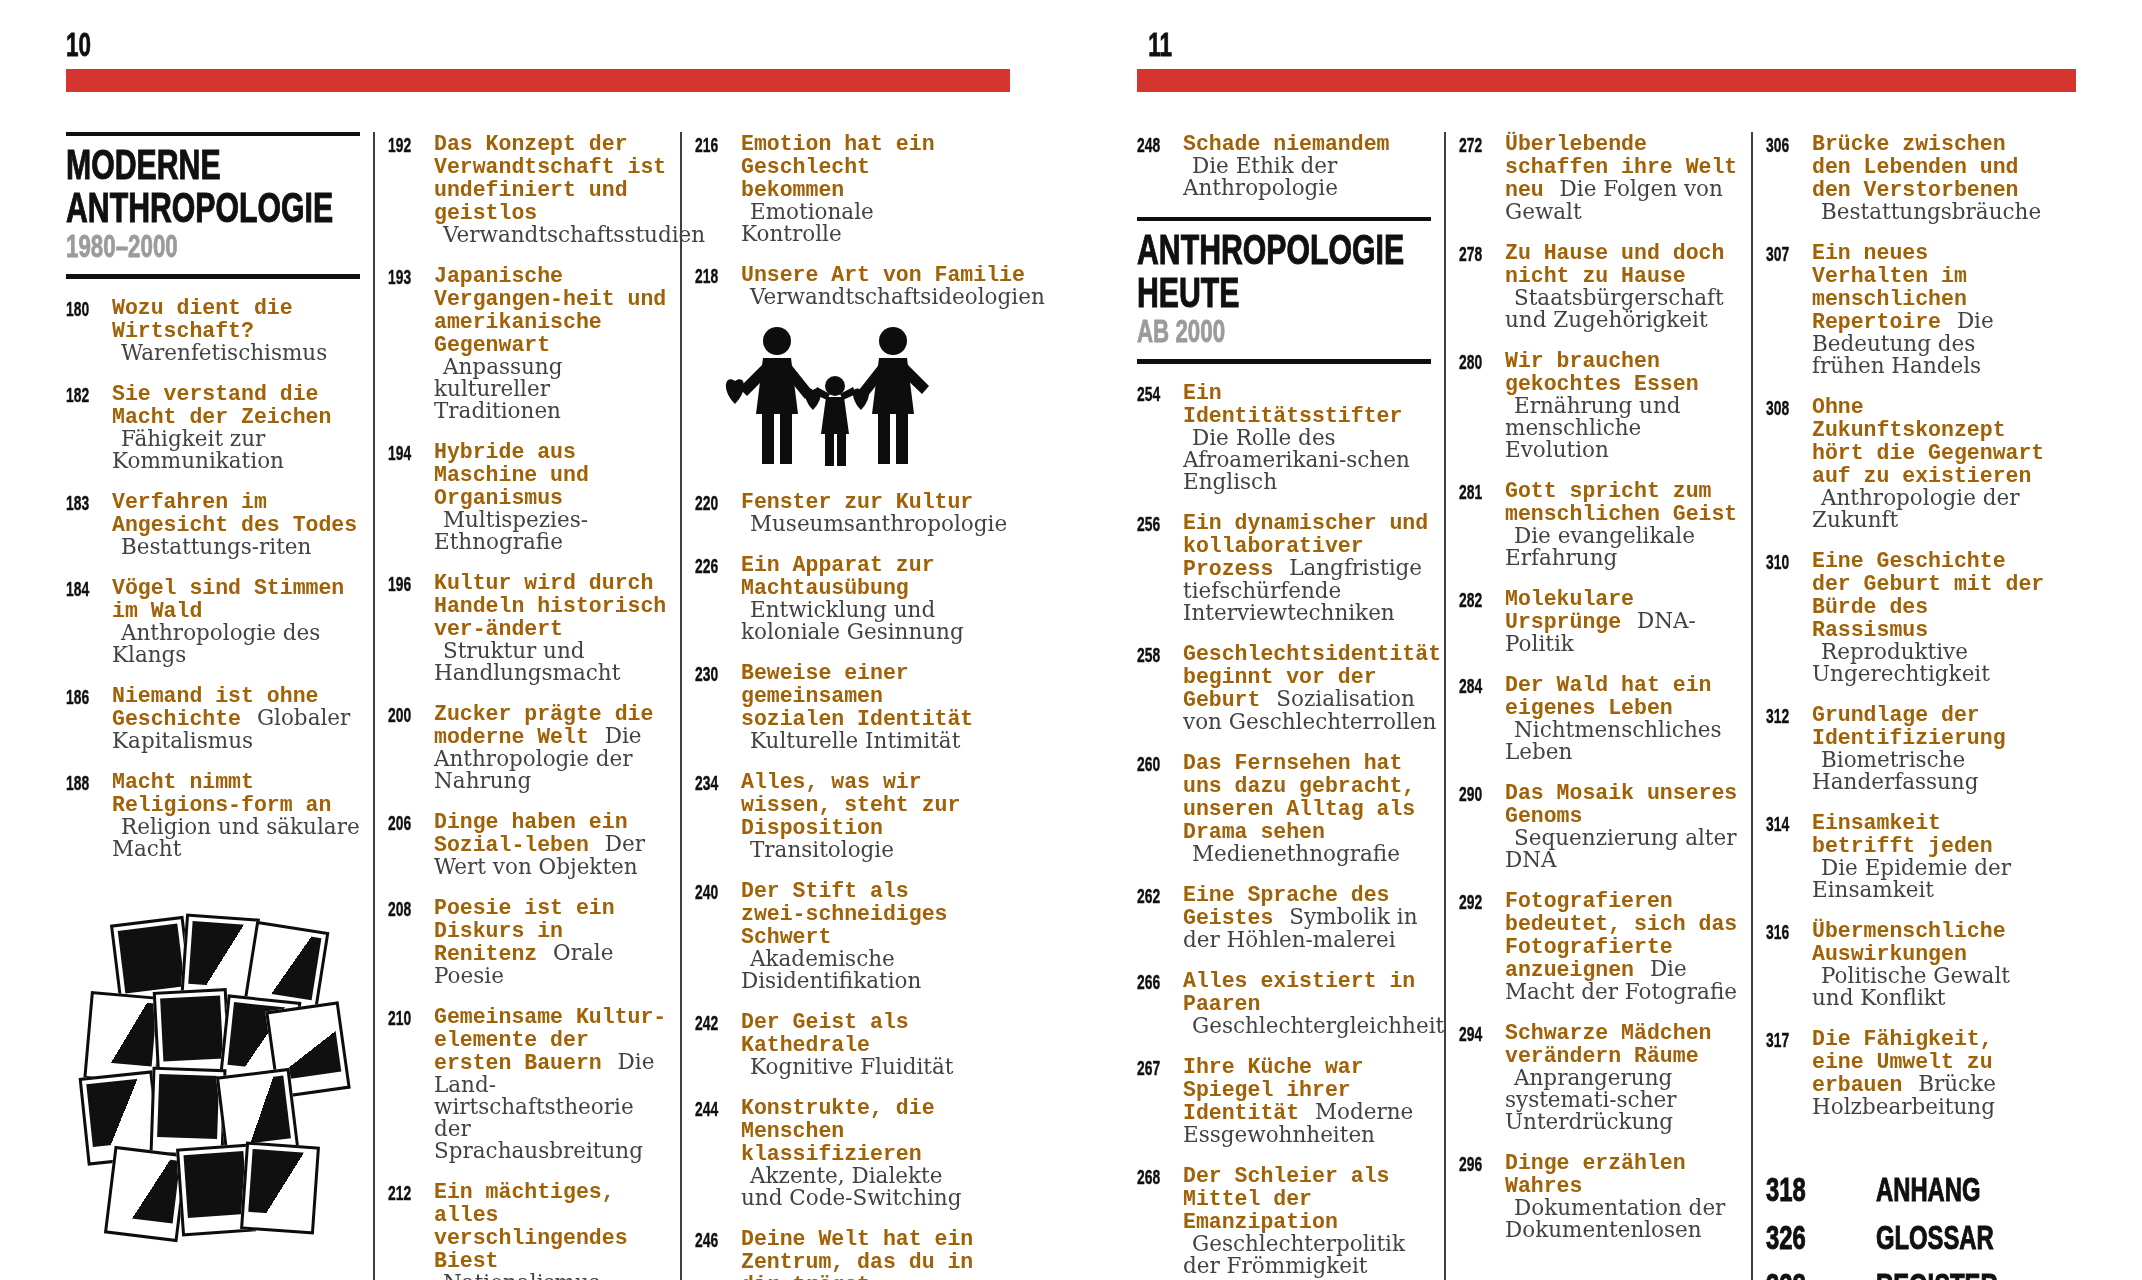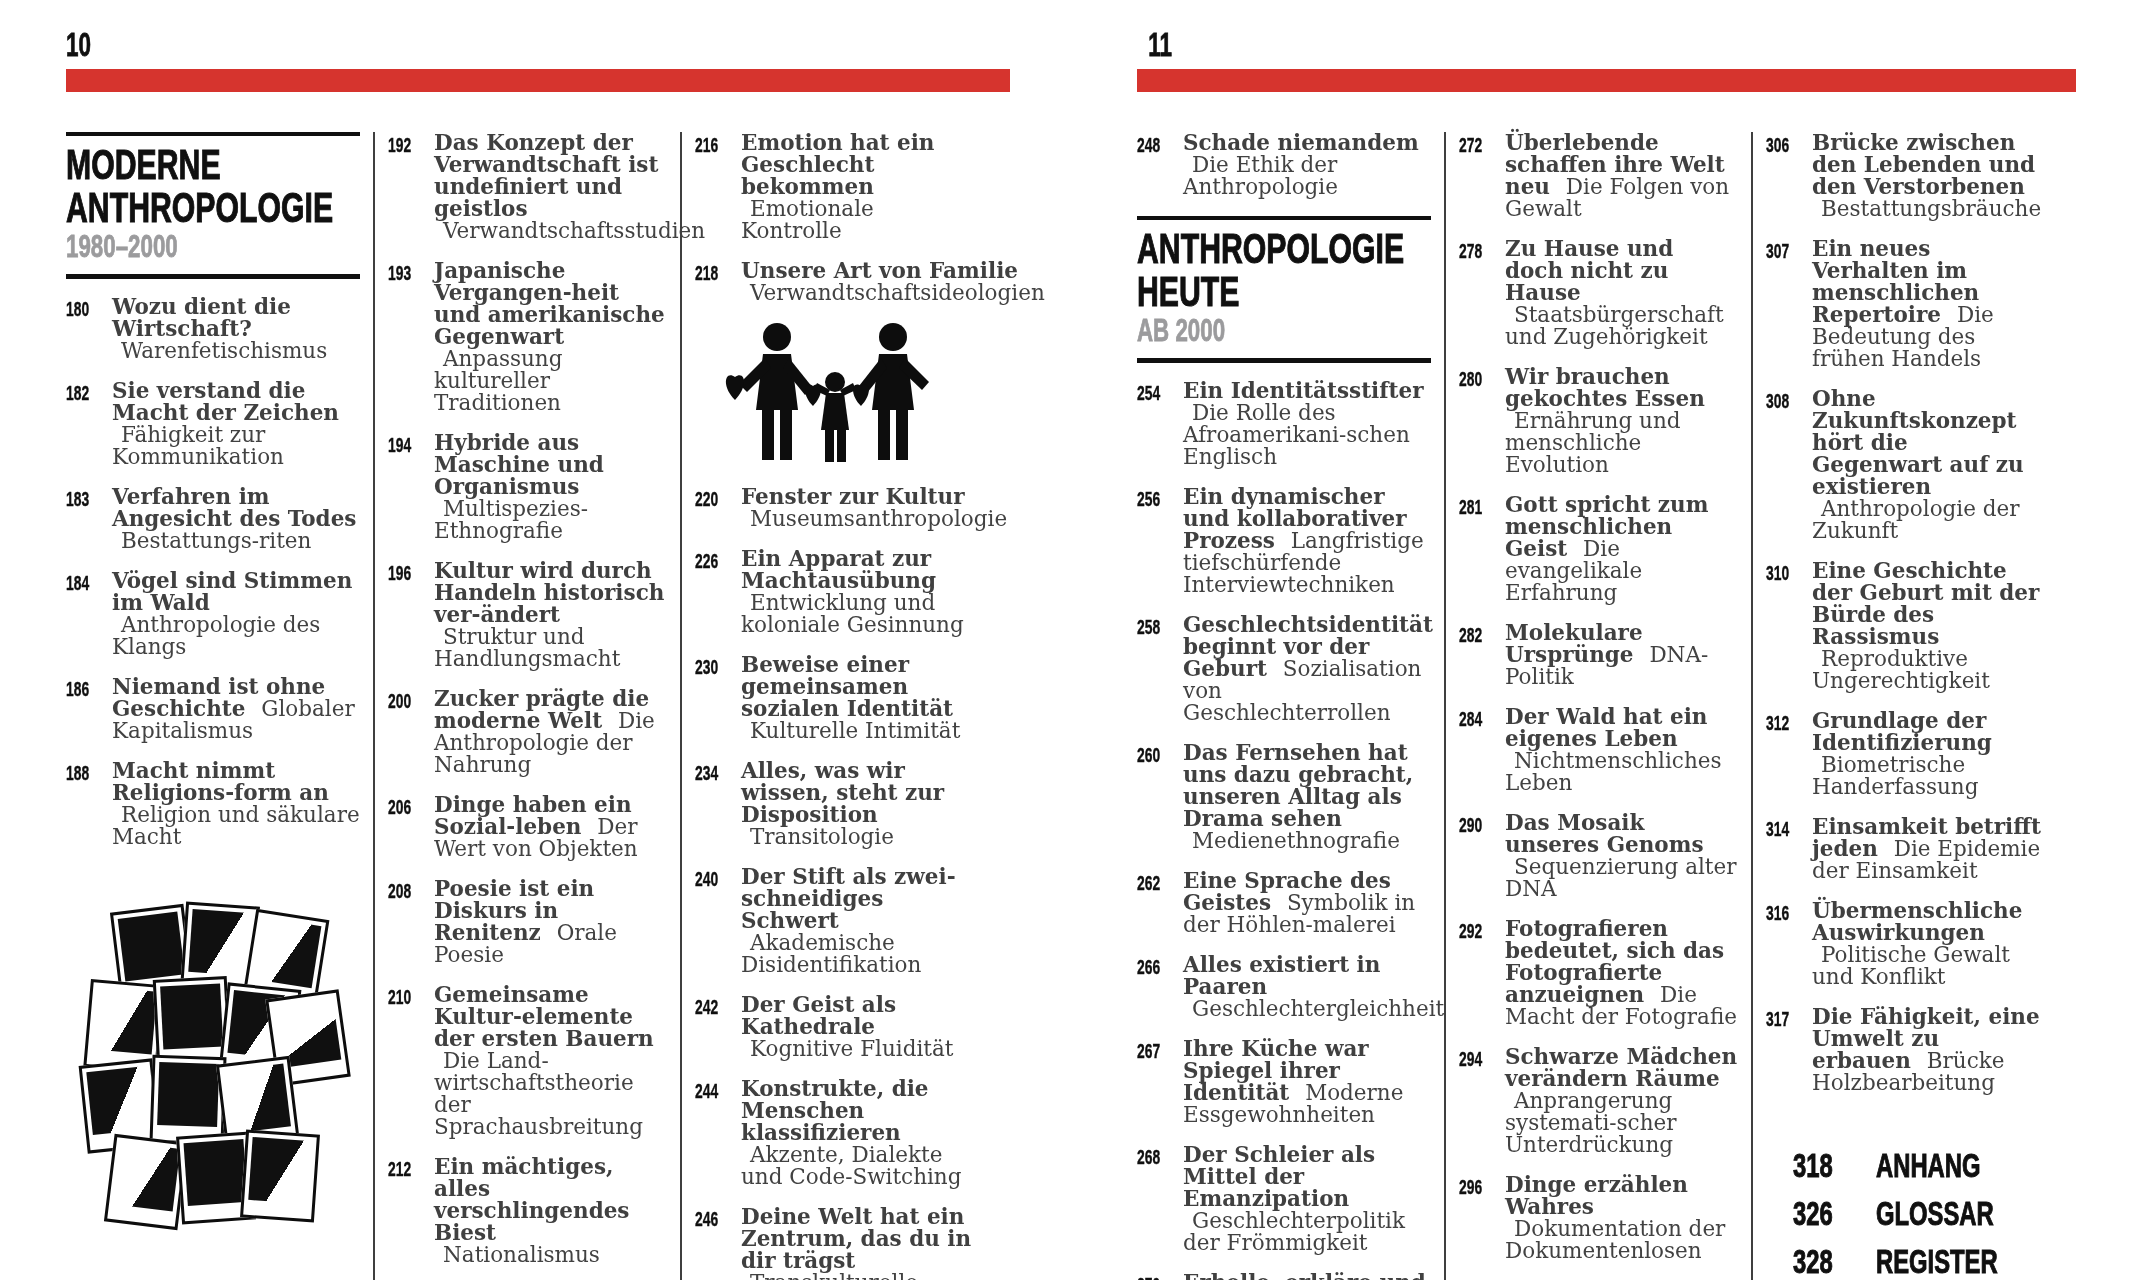--- a/index.html
+++ b/index.html
@@ -34,27 +34,27 @@
               white-space:nowrap; transform:scaleX(.72); transform-origin:0 50%; }
   .chapter.mid { margin-top:8px; }
 
   
   .entry { display:flex; margin-bottom:18px; }
   .num { flex:0 0 46px; font-family:"Liberation Sans", sans-serif; font-weight:700;
          font-size:21px; line-height:23px; padding-top:1px; }
   .num i { display:inline-block; font-style:normal; transform:scaleX(.66);
            transform-origin:0 50%; -webkit-text-stroke:0.4px #101010; }
   .txt { flex:1; font-size:21.5px; line-height:22px; overflow-wrap:break-word; }
-  .txt b { font-weight:700; color:#404040; }
+  .txt b { font-weight:700; color:#a16207;font-family:Liberation Mono, monospace; }
   .txt .sub  { color:#424242; margin-left:9px; }
   .txt .emph:empty, .txt .sub:empty { display:none; margin:0; }
 
   
   .backmatter { margin-top:54px; }
-  .bm-row { display:flex; margin-bottom:13px;text-align:center; }
+  .bm-row { display:flex; margin-bottom:13px; }
   .bm-num { flex:0 0 110px; }
   .bm-num span, .bm-label span {
       display:inline-block; font-family:"Liberation Sans", sans-serif; font-weight:700;
       font-size:34px; line-height:35px; -webkit-text-stroke:1px #101010;
       transform:scaleX(.70); transform-origin:0 50%; white-space:nowrap; }
 
   
   .family { display:block; margin:16px auto 12px auto; }
 
   

